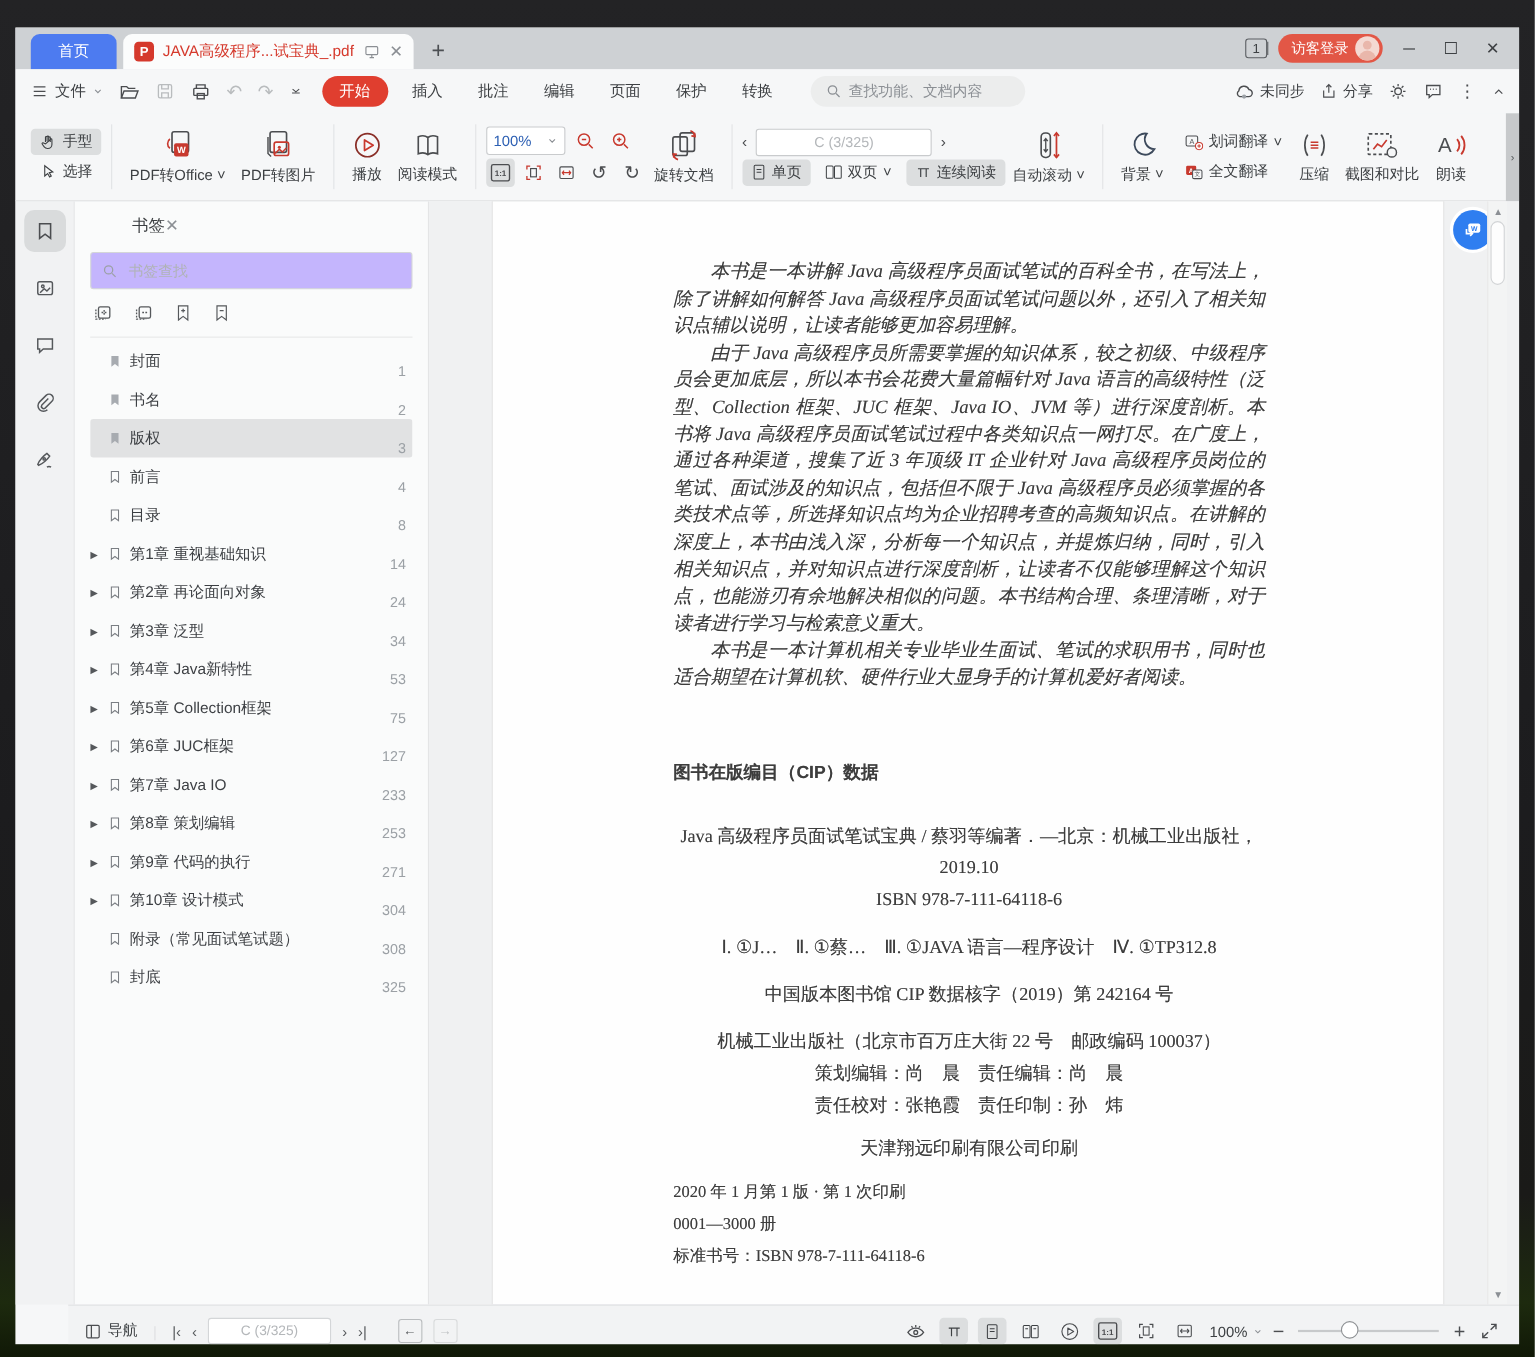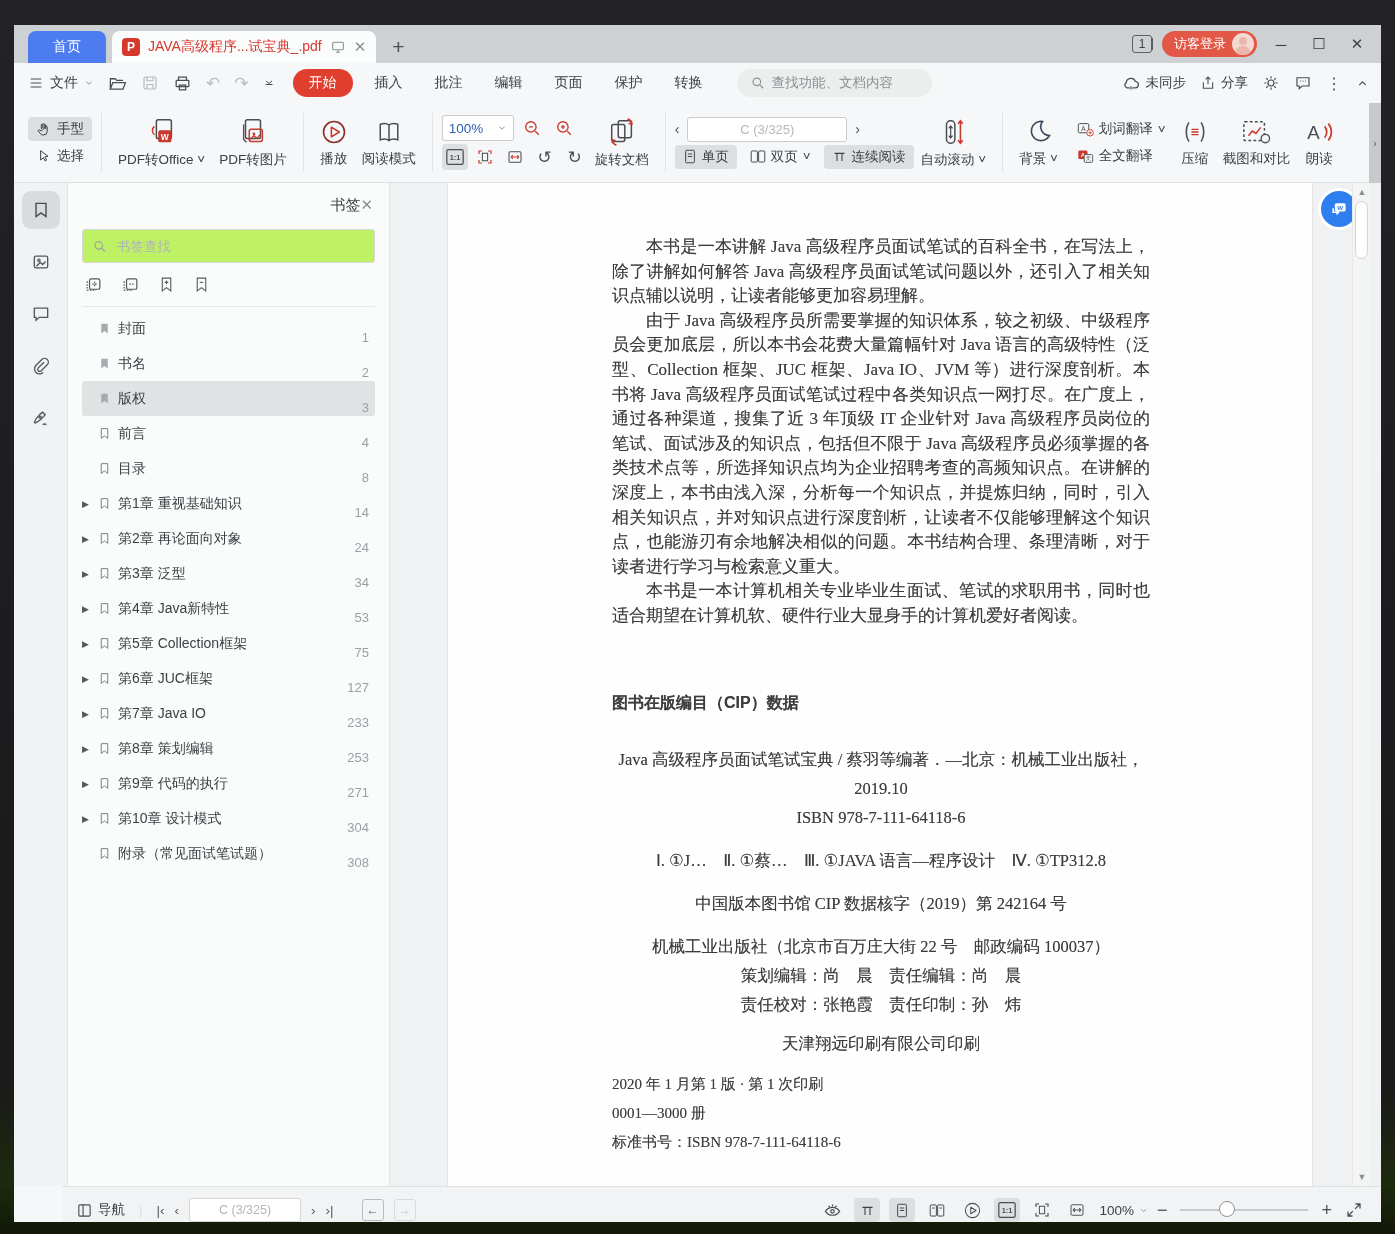--- a/index.html
+++ b/index.html
@@ -56,40 +56,40 @@
     display:flex;align-items:center;justify-content:center;font-size:13px;color:#b4b7ba;}
   .collapse-strip{position:absolute;right:0;top:0;width:12px;height:80px;background:#c7c9cb;color:#55585b;
     display:flex;align-items:center;justify-content:center;font-size:10px;}
   
   .main{flex:1;display:flex;min-height:0;}
   .rail{width:54px;background:#f1f2f3;border-right:1px solid #e4e5e6;display:flex;flex-direction:column;
     align-items:center;padding-top:8px;gap:14px;flex:none;}
   .railbtn{width:38px;height:38px;border-radius:9px;display:flex;align-items:center;justify-content:center;color:#55585b;}
   .railbtn.sel{background:#d9dbdc;}
   .panel{width:322px;background:#fafbfb;border-right:1px solid #e4e5e6;flex:none;display:flex;flex-direction:column;padding:0 14px;}
-  .panel-h{display:flex;align-items:center;justify-content:flex-end;height:44px;font-size:15px;color:#3d4043;padding:0 2px;}
-  .bm-search{border:1px solid #d4d6d8;background:#bef264;border-radius:3px;height:34px;display:flex;align-items:center;
+  .panel-h{display:flex;align-items:center;justify-content:flex-start;height:44px;font-size:15px;color:#3d4043;padding:0 2px;margin-left:36px;}
+  .bm-search{border:1px solid #d4d6d8;background:#c4b5fd;border-radius:3px;height:34px;display:flex;align-items:center;
     gap:8px;padding:0 10px;margin-top:2px;justify-content:flex-end;}
   .bm-search input{border:none;outline:none;font-size:13.5px;color:#3d4043;width:100%;background:transparent;font-family:inherit;}
   .bm-search input::placeholder{color:#b0b3b7;}
   .bm-tools{display:flex;align-items:center;gap:18px;height:44px;color:#55585b;padding-left:2px;border-bottom:1px solid #e7e8e9;}
   .bm-list{flex:1;overflow:hidden;padding-top:4px;}
   .bm-row{height:35px;display:flex;align-items:center;font-size:14px;color:#3c3f43;border-radius:3px;padding:0 6px 0 0;}
   .bm-row .caret{width:16px;font-size:9px;color:#55585b;text-align:left;flex:none;}
   .bm-row .bmic{width:20px;flex:none;display:flex;align-items:center;}
   .bm-row .blabel{flex:1;white-space:nowrap;overflow:hidden;}
   .bm-row .pg{color:#9ba0a5;font-size:13px;align-self:flex-end;padding-bottom:1px;}
   .bm-row.sel{background:#e1e2e3;}
   
   .docarea{flex:1;background:#f0f1f2;position:relative;overflow:hidden;}
   .page{position:absolute;left:58px;top:0;width:864px;height:100%;background:#fefefe;
     box-shadow:0 0 0 1px #e3e3e3;color:#3d3d3d;font-family:"Liberation Serif",serif;}
   .pagetext{padding:52px 162px 0 164px;font-size:17px;line-height:24.6px;text-align:justify;
     text-shadow:0 0 0.5px rgba(70,70,70,.55);}
-  .para{text-indent:2em;margin:0;}
+  .para{text-indent:2em;margin:0;font-style:italic;}
   .cip-h{font-family:"Liberation Sans",sans-serif;font-weight:bold;font-size:16px;margin-top:62px;text-align:left;}
   .cipline{line-height:29px;text-align:center;font-size:16.5px;}
   .gap14{margin-top:14px;} .gap12{margin-top:12px;} .gap10{margin-top:10px;}
   .smline{line-height:29px;text-align:left;font-size:15px;}
   .vscroll{position:absolute;right:11px;top:0;width:18px;height:100%;background:#f3f4f4;border-left:1px solid #e8e8e8;}
   .varrow{position:absolute;left:3px;width:12px;text-align:center;color:#8b8f94;font-size:9px;}
   .vthumb{position:absolute;left:2px;top:18px;width:13px;height:58px;background:#fdfdfd;border:1px solid #d2d4d6;border-radius:7px;}
   .floatbtn{position:absolute;right:24px;top:8px;width:36px;height:36px;border-radius:50%;background:#2f7ef0;
     box-shadow:0 0 0 3px #fff;display:flex;align-items:center;justify-content:center;}
   
@@ -652,20 +652,30 @@
         <div class="bm-row">
             <span class="caret"></span>
             <span class="bmic">
               <svg width="13" height="15" viewBox="0 0 24 24" fill="none" stroke="#7a7e83" stroke-width="1.8">
                 <path d="M6 3h12v18l-6-4.6L6 21z"></path>
               </svg>
             </span>
             <span class="blabel">附录（常见面试笔试题）</span>
             <span class="pg">308</span>
           </div>
+        <div class="bm-row">
+            <span class="caret"></span>
+            <span class="bmic">
+              <svg width="13" height="15" viewBox="0 0 24 24" fill="none" stroke="#7a7e83" stroke-width="1.8">
+                <path d="M6 3h12v18l-6-4.6L6 21z"></path>
+              </svg>
+            </span>
+            <span class="blabel">封底</span>
+            <span class="pg">325</span>
+          </div>
       </div>
     </div>
 
     <div class="docarea">
       <div class="page">
         <div class="pagetext">
           <p class="para">本书是一本讲解 Java 高级程序员面试笔试的百科全书，在写法上，除了讲解如何解答 Java 高级程序员面试笔试问题以外，还引入了相关知识点辅以说明，让读者能够更加容易理解。</p>
           <p class="para">由于 Java 高级程序员所需要掌握的知识体系，较之初级、中级程序员会更加底层，所以本书会花费大量篇幅针对 Java 语言的高级特性（泛型、Collection 框架、JUC 框架、Java IO、JVM 等）进行深度剖析。本书将 Java 高级程序员面试笔试过程中各类知识点一网打尽。在广度上，通过各种渠道，搜集了近 3 年顶级 IT 企业针对 Java 高级程序员岗位的笔试、面试涉及的知识点，包括但不限于 Java 高级程序员必须掌握的各类技术点等，所选择知识点均为企业招聘考查的高频知识点。在讲解的深度上，本书由浅入深，分析每一个知识点，并提炼归纳，同时，引入相关知识点，并对知识点进行深度剖析，让读者不仅能够理解这个知识点，也能游刃有余地解决相似的问题。本书结构合理、条理清晰，对于读者进行学习与检索意义重大。</p>
           <p class="para">本书是一本计算机相关专业毕业生面试、笔试的求职用书，同时也适合期望在计算机软、硬件行业大显身手的计算机爱好者阅读。</p>
           <div class="cip-h">图书在版编目（CIP）数据</div>

